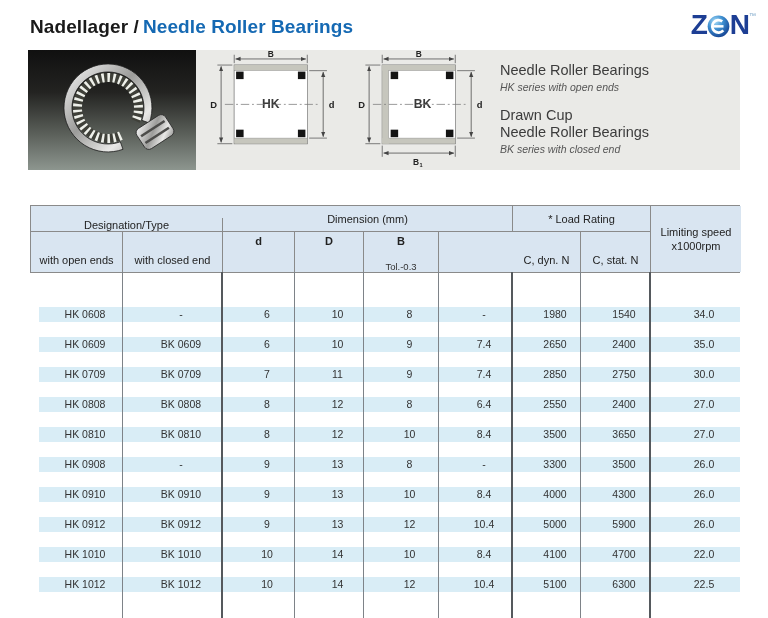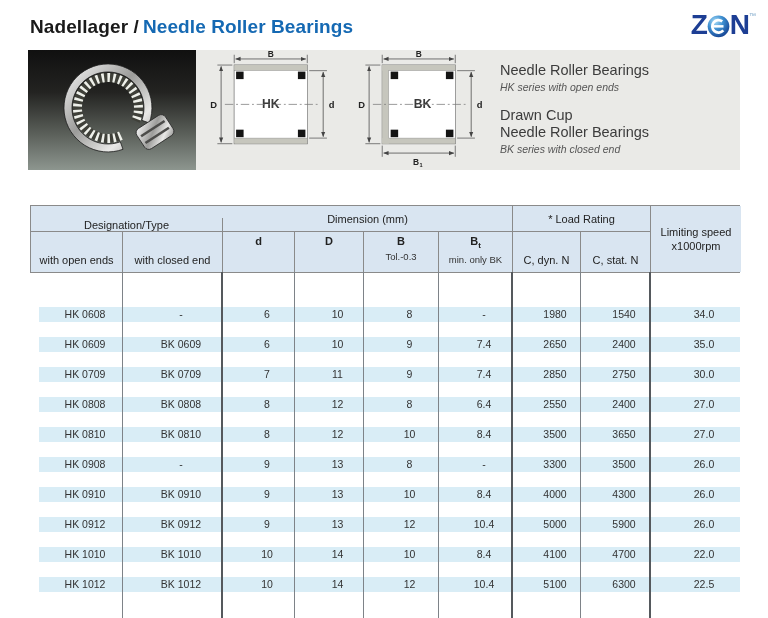--- a/index.html
+++ b/index.html
@@ -37,21 +37,21 @@
     border:1px solid #8a8a8a; box-sizing:border-box; background:#d9e5f1;
   }
   .hc { display:flex; align-items:center; justify-content:center;
         font-size:11px; color:#222; background:#d9e5f1; box-sizing:border-box;
         border-right:1px solid #8a8a8a; border-bottom:1px solid #8a8a8a; }
   .hc.row2 { border-bottom:none; }
   .hc.bottom { align-items:flex-end; padding-bottom:6px; }
   .hc.top { align-items:flex-start; padding-top:3px; }
   .hc.twoline { flex-direction:column; justify-content:flex-start; padding-top:3px; }
   .hc .b { font-weight:bold; }
-  .hc .note { font-size:9.5px; color:#333; margin-top:4px; }
+  .hc .note { font-size:9.5px; color:#333; margin-top:14px; }
   .c-designation { grid-column:1/3; grid-row:1;margin-top:12px; }
   .c-dimension   { grid-column:3/7; grid-row:1; }
   .c-load        { grid-column:7/9; grid-row:1; }
   .c-limit       { grid-column:9; grid-row:1/3; border-right:none; border-bottom:none;
                    flex-direction:column; justify-content:center; line-height:14px; }
   .c-open  { grid-column:1; grid-row:2; }
   .c-closed{ grid-column:2; grid-row:2; }
   .c-d  { grid-column:3; grid-row:2; }
   .c-D  { grid-column:4; grid-row:2; }
   .c-B  { grid-column:5; grid-row:2; }
@@ -223,24 +223,20 @@
   <div class="hc row2 top c-d">
       <span class="b">d</span>
     </div>
   <div class="hc row2 top c-D">
       <span class="b">D</span>
     </div>
   <div class="hc row2 twoline c-B">
     <span class="b">B</span>
     <span class="note">Tol.-0.3</span>
   </div>
-  <div class="hc row2 twoline c-Bt">
-    <span><span class="b">B</span><sub class="small b">t</sub></span>
-    <span class="note">min. only BK</span>
-  </div>
   <div class="hc row2 bottom c-cdyn">C, dyn. N</div>
   <div class="hc row2 bottom c-cstat">C, stat. N</div>
 </div>
 
 <div class="tbody">
   <div class="vline" style="left:92px"></div>
   <div class="vline thick" style="left:191px"></div>
   <div class="vline" style="left:264px"></div>
   <div class="vline" style="left:333px"></div>
   <div class="vline" style="left:408px"></div>

